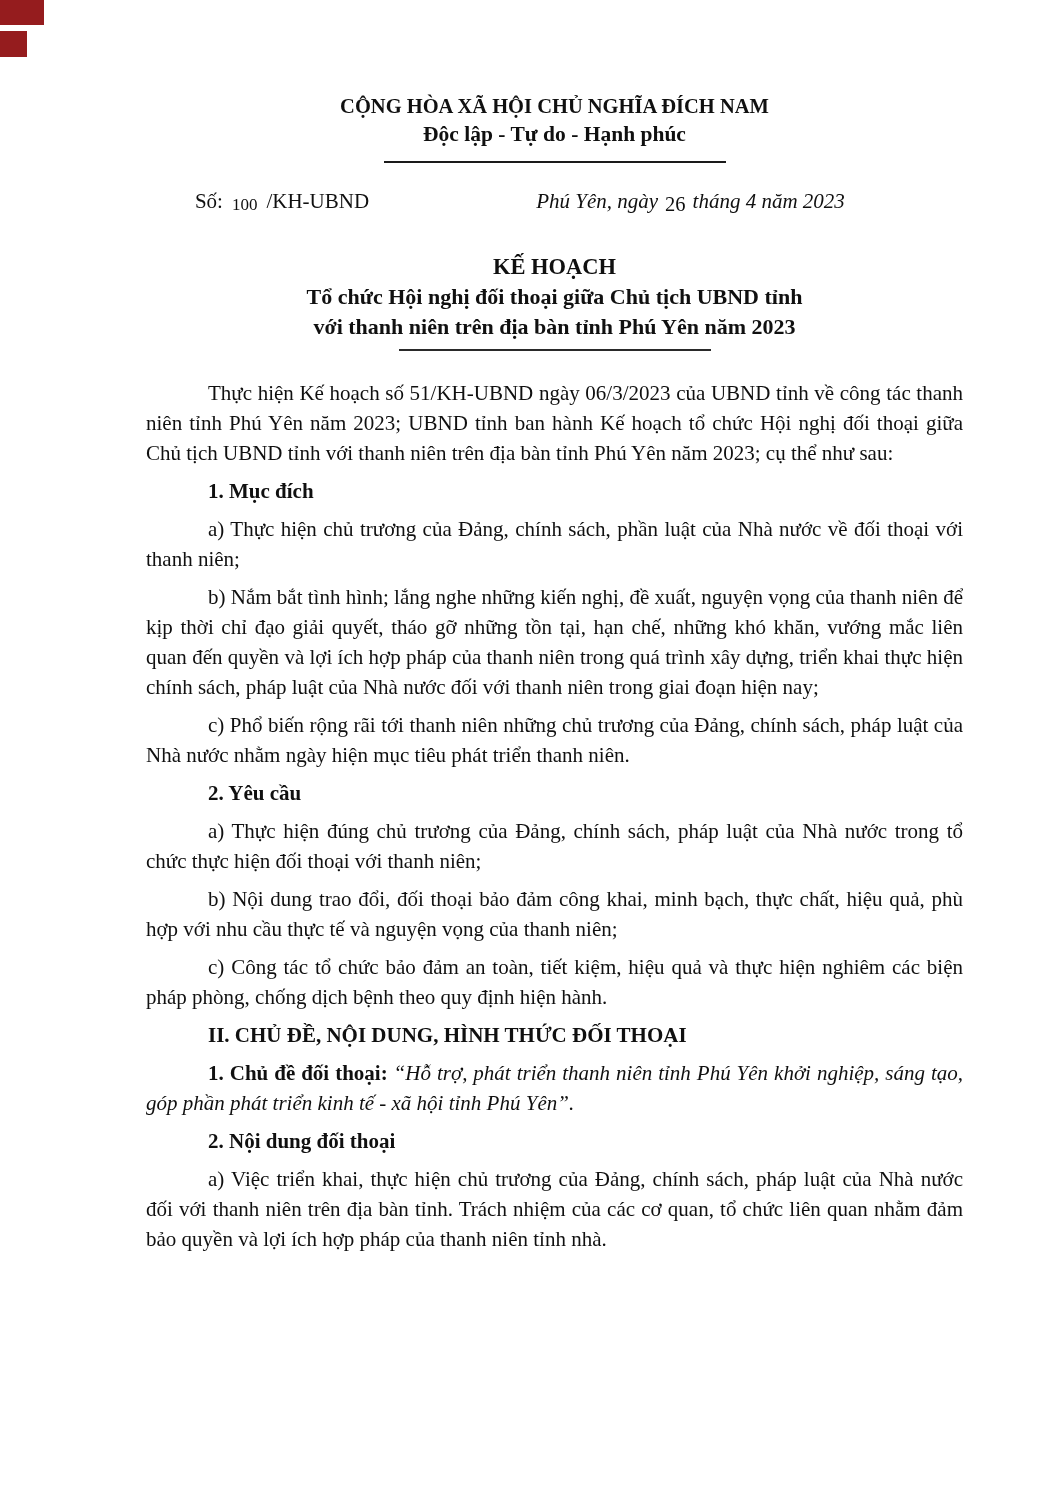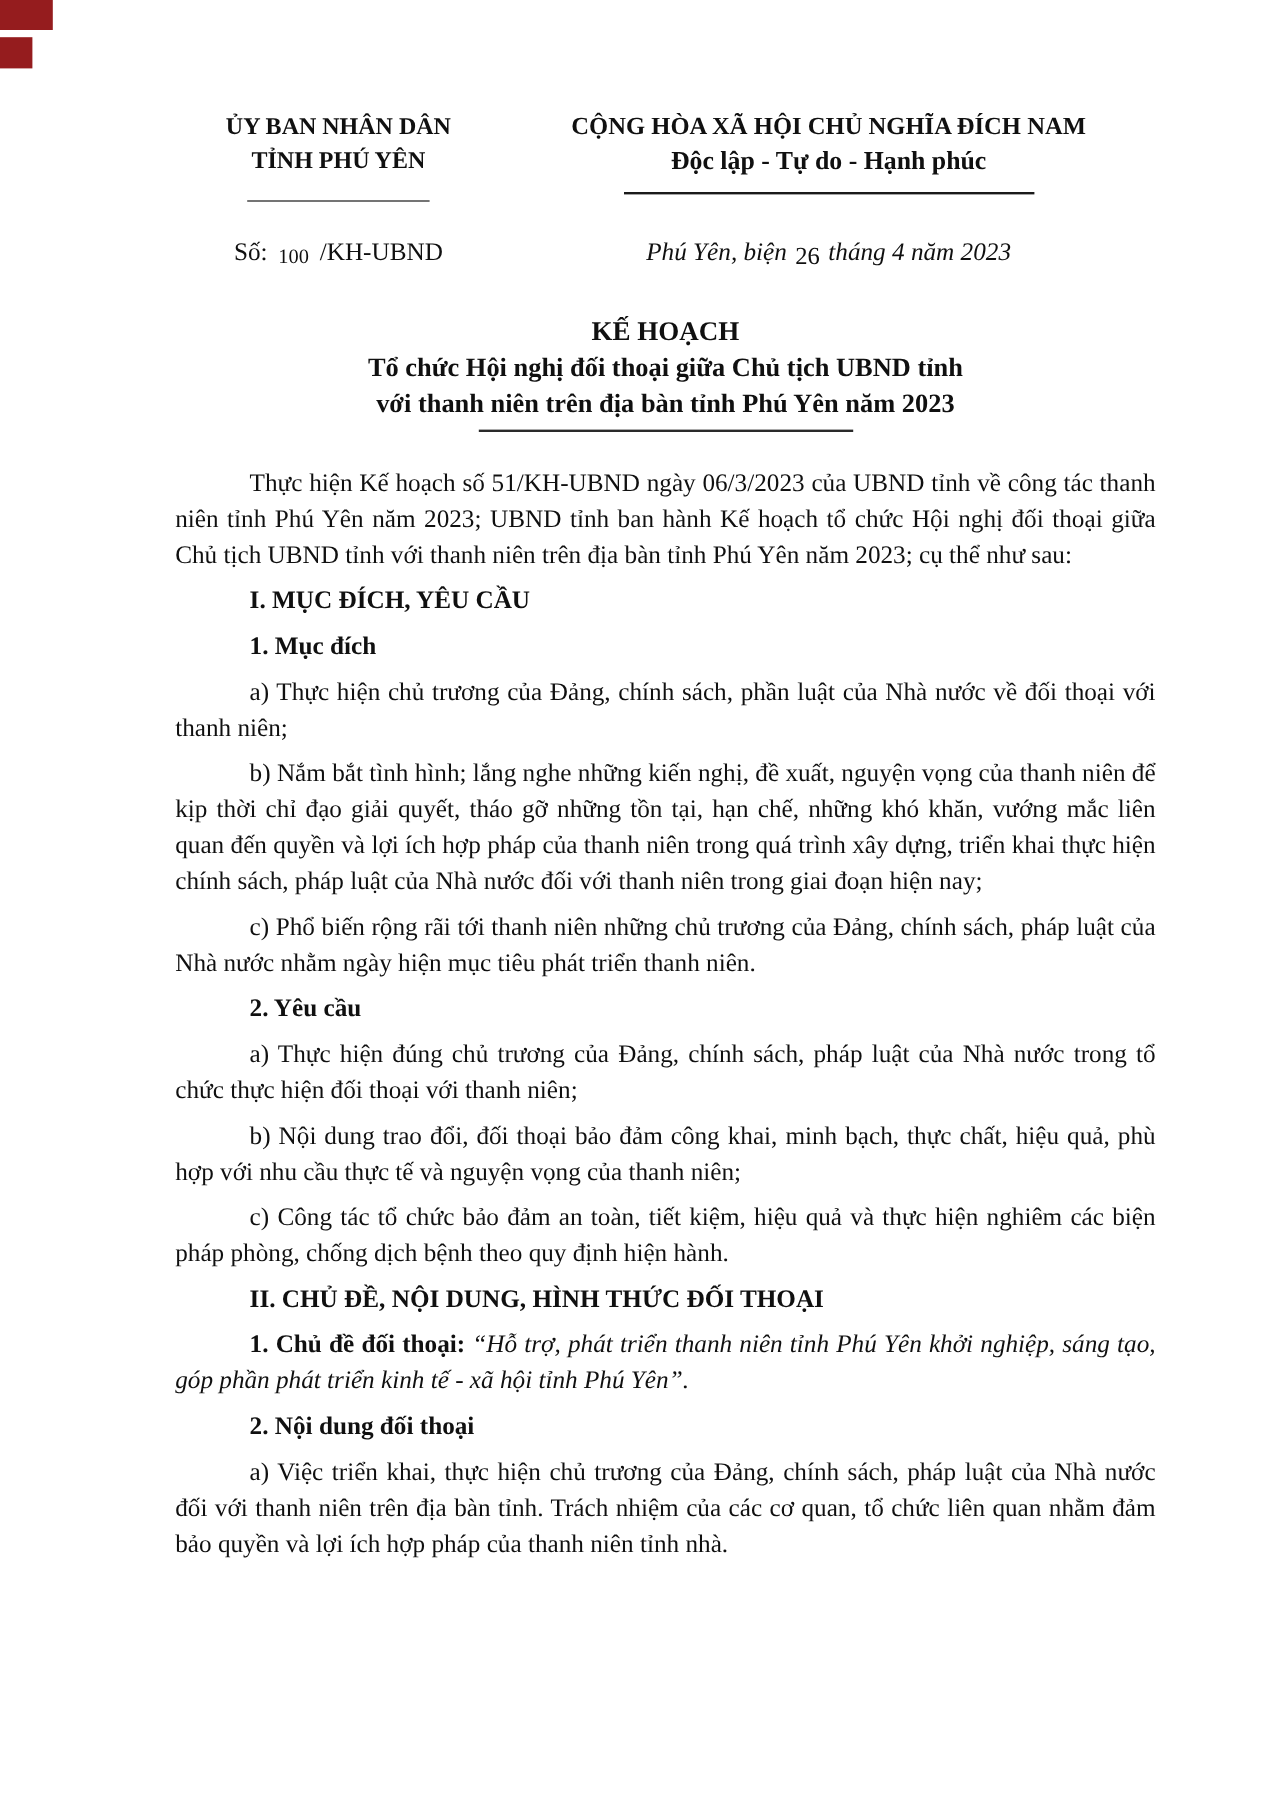--- a/index.html
+++ b/index.html
@@ -44,47 +44,41 @@
 <body>
 
 <div class="page">
 
   <div class="corner-mark m1" style="background: rgb(149, 28, 30);"></div>
   <div class="corner-mark m2" style="background: rgb(149, 28, 30);"></div>
 
   <div class="content">
 
     <div class="hdr">
-      <div class="hdr-left">
-        <div>ỦY BAN NHÂN DÂN</div>
-        <div>TỈNH PHÚ YÊN</div>
-        <span class="u-left"></span>
-      </div>
       <div class="hdr-right">
         <div class="l1">CỘNG HÒA XÃ HỘI CHỦ NGHĨA ĐÍCH NAM</div>
         <div class="l2">Độc lập - Tự do - Hạnh phúc</div>
         <span class="u-right"></span>
       </div>
     </div>
 
     <div class="meta">
       <div class="meta-left"><span>Số:</span><span class="doc-num">100</span><span>/KH-UBND</span></div>
-      <div class="meta-right"><span>Phú Yên, biện</span><span class="fill-num">26</span><span>tháng 4 năm 2023</span></div>
+      <div class="meta-right"><span>Phú Yên, ngày</span><span class="fill-num">26</span><span>tháng 4 năm 2023</span></div>
     </div>
 
     <div class="title-block">
       <div class="t-kind">KẾ HOẠCH</div>
       <div class="t-line">Tổ chức Hội nghị đối thoại giữa Chủ tịch UBND tỉnh</div>
       <div class="t-line">với thanh niên trên địa bàn tỉnh Phú Yên năm 2023</div>
       <div class="t-underline"></div>
     </div>
 
     <div class="body">
       <p>Thực hiện Kế hoạch số 51/KH-UBND ngày 06/3/2023 của UBND tỉnh về công tác thanh niên tỉnh Phú Yên năm 2023; UBND tỉnh ban hành Kế hoạch tổ chức Hội nghị đối thoại giữa Chủ tịch UBND tỉnh với thanh niên trên địa bàn tỉnh Phú Yên năm 2023; cụ thể như sau:</p>
-      <p class="bold">I. MỤC ĐÍCH, YÊU CẦU</p>
       <p class="bold">1. Mục đích</p>
       <p>a) Thực hiện chủ trương của Đảng, chính sách, phần luật của Nhà nước về đối thoại với thanh niên;</p>
       <p>b) Nắm bắt tình hình; lắng nghe những kiến nghị, đề xuất, nguyện vọng của thanh niên để kịp thời chỉ đạo giải quyết, tháo gỡ những tồn tại, hạn chế, những khó khăn, vướng mắc liên quan đến quyền và lợi ích hợp pháp của thanh niên trong quá trình xây dựng, triển khai thực hiện chính sách, pháp luật của Nhà nước đối với thanh niên trong giai đoạn hiện nay;</p>
       <p>c) Phổ biến rộng rãi tới thanh niên những chủ trương của Đảng, chính sách, pháp luật của Nhà nước nhằm ngày hiện mục tiêu phát triển thanh niên.</p>
       <p class="bold">2. Yêu cầu</p>
       <p>a) Thực hiện đúng chủ trương của Đảng, chính sách, pháp luật của Nhà nước trong tổ chức thực hiện đối thoại với thanh niên;</p>
       <p>b) Nội dung trao đổi, đối thoại bảo đảm công khai, minh bạch, thực chất, hiệu quả, phù hợp với nhu cầu thực tế và nguyện vọng của thanh niên;</p>
       <p>c) Công tác tổ chức bảo đảm an toàn, tiết kiệm, hiệu quả và thực hiện nghiêm các biện pháp phòng, chống dịch bệnh theo quy định hiện hành.</p>
       <p class="bold">II. CHỦ ĐỀ, NỘI DUNG, HÌNH THỨC ĐỐI THOẠI</p>
       <p><span class="bold">1. Chủ đề đối thoại: </span><span class="italic">“Hỗ trợ, phát triển thanh niên tỉnh Phú Yên khởi nghiệp, sáng tạo, góp phần phát triển kinh tế - xã hội tỉnh Phú Yên”.</span></p>

